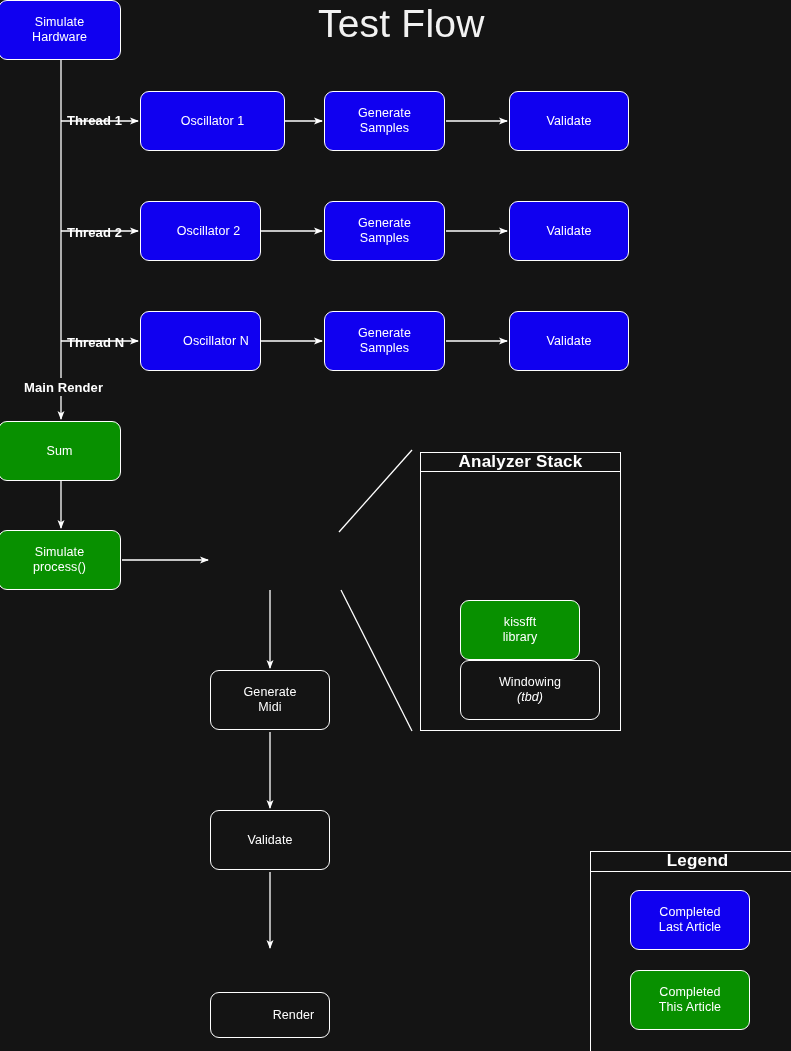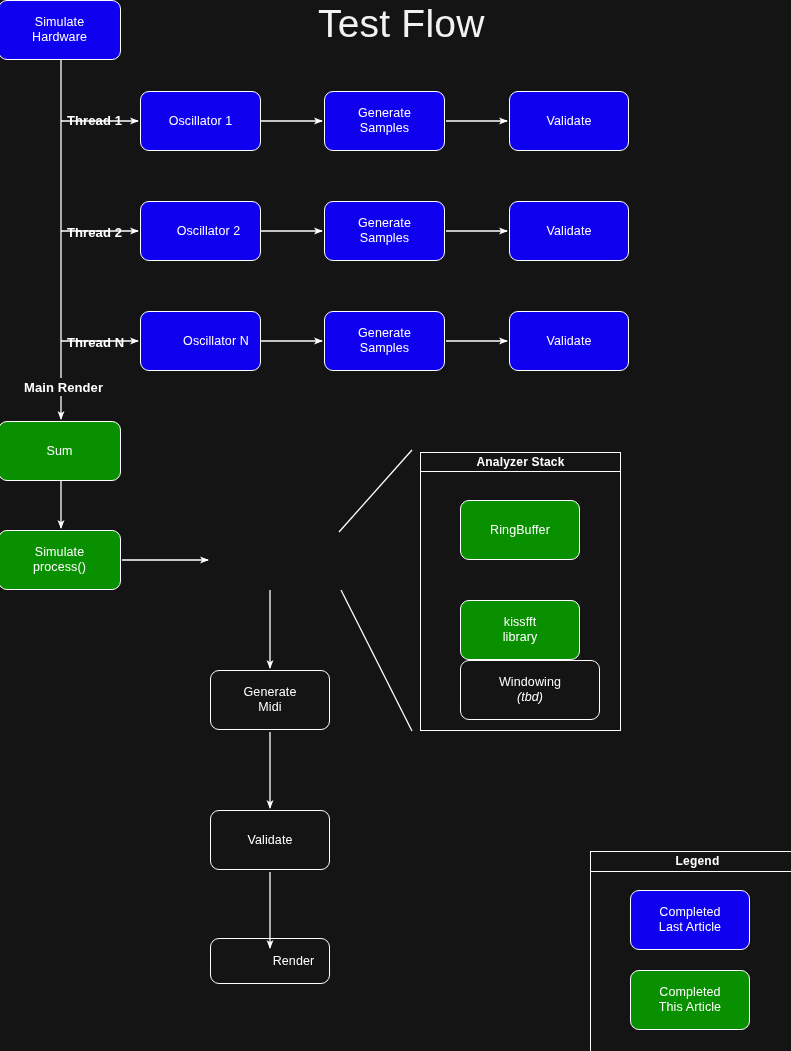--- a/index.html
+++ b/index.html
@@ -61,21 +61,21 @@
     position: absolute;
     box-sizing: border-box;
     border: 1.4px solid #ffffff;
     background: transparent;
   }
   .cluster-title {
     position: absolute;
     box-sizing: border-box;
     border-bottom: 1.4px solid #ffffff;
     color: #ffffff;
-    font-size: 12px;
+    font-size: 17px;
     font-weight: bold;
     display: flex;
     align-items: center;
     justify-content: center;
     letter-spacing: 0.2px;
   }
   .ital { font-style: italic; }
 </style>
 </head>
 <body>
@@ -125,39 +125,38 @@
 
   <div class="edge-label" style="left:67px; top:115px;">Thread 1</div>
   <div class="edge-label" style="left:67px; top:227px;">Thread 2</div>
   <div class="edge-label" style="left:67px; top:337px;">Thread N</div>
   <div class="edge-label" style="left:24px; top:382px;">Main Render</div>
 
   <div class="node blue" style="left:-2px; top:0px; width:123px; height:60px;">Simulate<br>Hardware</div>
   <div class="node green" style="left:-2px; top:421px; width:123px; height:60px;">Sum</div>
   <div class="node green" style="left:-2px; top:530px; width:123px; height:60px;">Simulate<br>process()</div>
 
-  <div class="node blue" style="left:140px; top:91px; width:121px; height:60px;">Oscillator 1</div>
+  <div class="node blue" style="left:140px; top:91px; width:145px; height:60px;">Oscillator 1</div>
   <div class="node blue" style="left:140px; top:201px; width:121px; height:60px;padding-left:16px;">Oscillator 2</div>
   <div class="node blue" style="left:140px; top:311px; width:121px; height:60px;padding-left:31px;">Oscillator N</div>
 
   <div class="node blue" style="left:324px; top:91px; width:121px; height:60px;">Generate<br>Samples</div>
   <div class="node blue" style="left:324px; top:201px; width:121px; height:60px;">Generate<br>Samples</div>
   <div class="node blue" style="left:324px; top:311px; width:121px; height:60px;">Generate<br>Samples</div>
 
   <div class="node blue" style="left:509px; top:91px; width:120px; height:60px;">Validate</div>
   <div class="node blue" style="left:509px; top:201px; width:120px; height:60px;">Validate</div>
   <div class="node blue" style="left:509px; top:311px; width:120px; height:60px;">Validate</div>
 
   <div class="node plain" style="left:210px; top:670px; width:120px; height:60px;">Generate<br>Midi</div>
   <div class="node plain" style="left:210px; top:810px; width:120px; height:60px;">Validate</div>
-  <div class="node plain" style="left:210px; top:938px; width:120px; height:46px;padding-left:47px;">Render</div>
+  <div class="node plain" style="left:210px; top:992px; width:120px; height:46px;padding-left:47px;">Render</div>
 
   <div class="cluster" style="left:420px; top:452px; width:201px; height:279px;"></div>
   <div class="cluster-title" style="left:420px; top:452px; width:201px; height:20px;">Analyzer Stack</div>
-  <div class="node green" style="left:460px; top:500px; width:120px; height:60px;">RingBuffer</div>
   <div class="node green" style="left:460px; top:580px; width:120px; height:60px;margin-top:20px;">kissfft<br>library</div>
   <div class="node plain" style="left:460px; top:660px; width:140px; height:60px; flex-direction:column;">
     <span>Windowing</span>
     <span class="ital">(tbd)</span>
   </div>
 
   <div class="cluster" style="left:590px; top:851px; width:215px; height:205px;"></div>
   <div class="cluster-title" style="left:590px; top:851px; width:215px; height:21px;">Legend</div>
   <div class="node blue" style="left:630px; top:890px; width:120px; height:60px;">Completed<br>Last Article</div>
   <div class="node green" style="left:630px; top:970px; width:120px; height:60px;">Completed<br>This Article</div>

